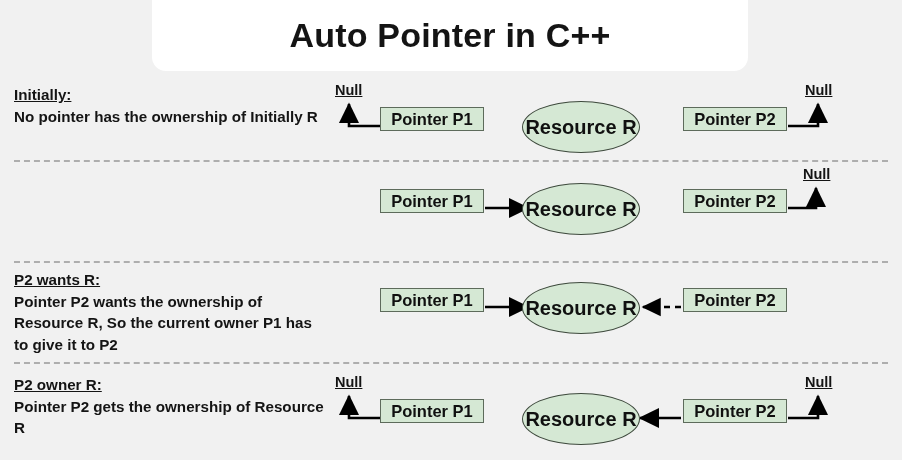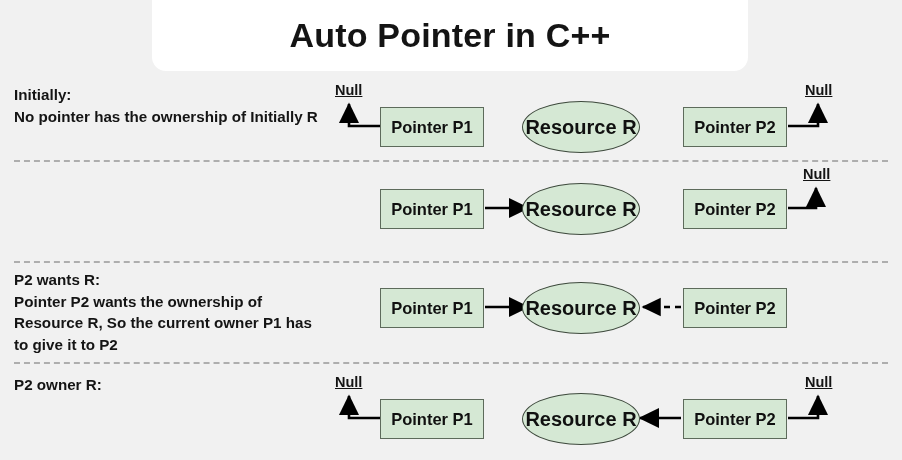--- a/index.html
+++ b/index.html
@@ -24,39 +24,39 @@
     letter-spacing:.2px;padding-top:8px;
   }
 
   
   .row{position:absolute;left:0;width:902px;}
   .row-text{
     position:absolute;left:14px;top:0;width:310px;
     font-size:15.2px;font-weight:700;color:#141414;
     line-height:21.5px;
   }
-  .row-text .hd{display:block;}
+  .row-text .hd{display:block;text-decoration:underline;}
   .row-text .bd{display:block;}
 
   .sep{
     position:absolute;left:14px;width:874px;height:0;
     border-top:2px dashed #aeaeae;
   }
 
   
   .node{
     position:absolute;
     background:#d5e8d4;
     border:1.6px solid #5d6b5b;
     box-sizing:border-box;
     display:flex;align-items:center;justify-content:center;
     font-size:16.5px;font-weight:700;color:#101010;
     white-space:nowrap;
   }
-  .box{width:104px;height:40px;}
+  .box{width:104px;height:24px;}
   .ellipse{
     width:118px;height:52px;border-radius:50%;
     border:1.6px solid #3e4a3d;
     font-size:20px;
   }
   .nulltag{
     position:absolute;font-size:14.5px;font-weight:700;color:#141414;text-decoration:underline;
   }
   svg.edge{position:absolute;left:0;top:0;overflow:visible;pointer-events:none;}
 </style>
@@ -138,20 +138,21 @@
     <div class="node box" style="left:380px;top:19px;">Pointer P1</div>
     <div class="node ellipse" style="left:522px;top:13px;">Resource R</div>
     <div class="node box" style="left:683px;top:19px;">Pointer P2</div>
   </div>
 
   <div class="sep" style="top:362px;"></div>
 
   <div class="row" style="top:374px;height:86px;">
     <div class="row-text">
       <span class="hd">P2 owner R:</span>
+      <span class="bd">Pointer P2 gets the ownership of Resource R</span>
     </div>
 
     <div class="nulltag" style="left:335px;top:0px;">Null</div>
     <div class="nulltag" style="left:805px;top:0px;">Null</div>
 
     <svg class="edge" width="902" height="86">
       <defs>
         <marker id="ah4" markerWidth="9" markerHeight="9" refX="7.4" refY="4.5" orient="auto">
           <path d="M0,0.6 L8,4.5 L0,8.4 z" fill="#000"></path>
         </marker>

